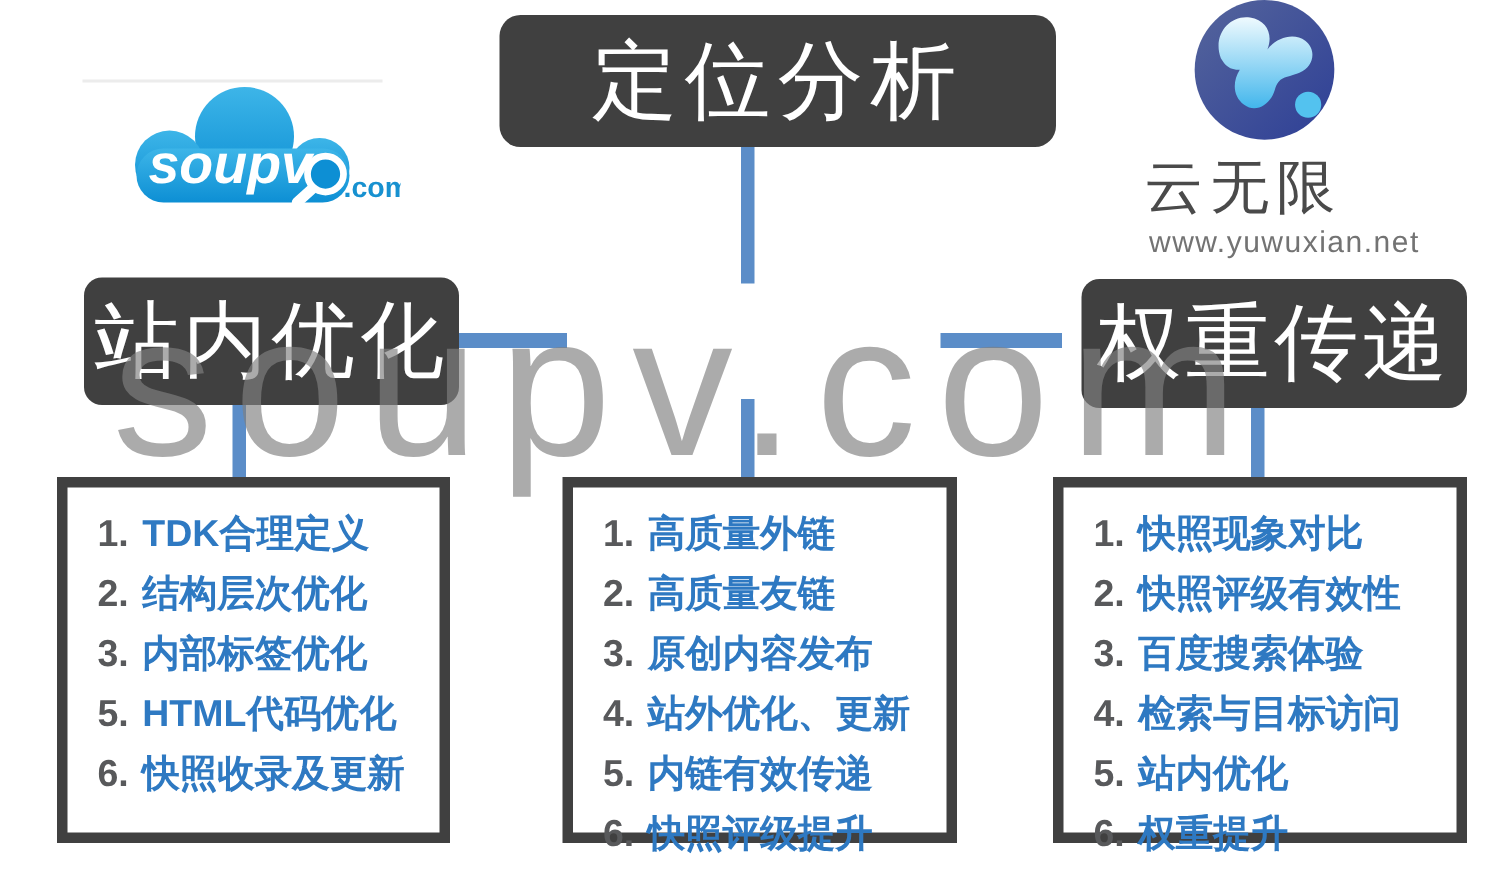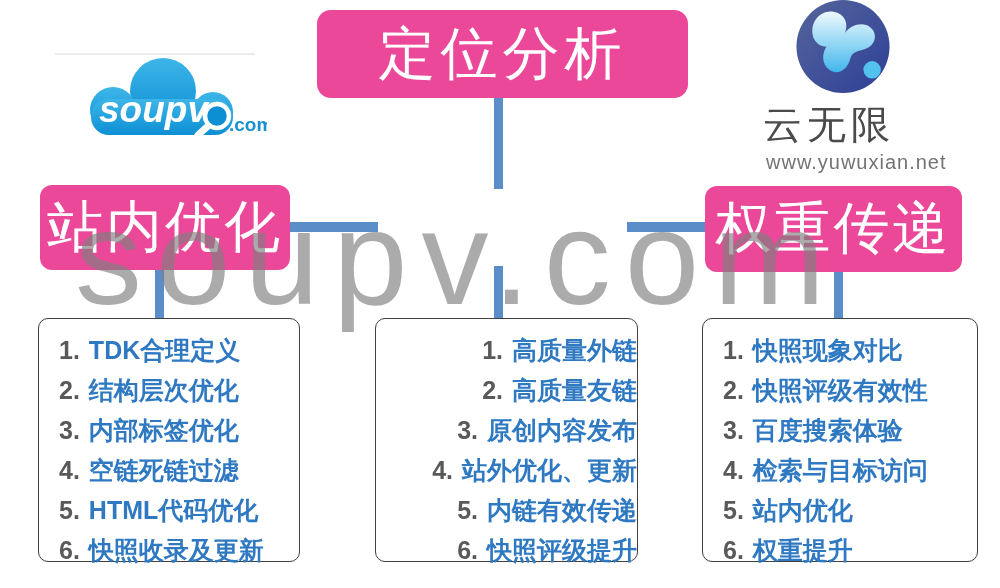--- a/index.html
+++ b/index.html
@@ -3,22 +3,22 @@
 <meta charset="utf-8">
 <style>
   html,body{margin:0;padding:0;background:#fff;}
   .canvas{position:relative;width:1000px;height:588px;background:#fff;overflow:hidden;
           font-family:"Liberation Sans","DejaVu Sans",sans-serif;}
 
   
   .topline{position:absolute;left:55px;top:53px;width:200px;height:2px;background:#ececec;}
 
   
-  .node{position:absolute;background:#ec4899;color:#fff;display:flex;align-items:center;
-        justify-content:center;white-space:nowrap;z-index:1;}
+  .node{position:absolute;background:#404040;color:#fff;display:flex;align-items:center;
+        justify-content:center;white-space:nowrap;z-index:1;margin-left:16px;}
   .root{left:317px;top:10px;width:371px;height:88px;border-radius:14px;
         font-size:57px;letter-spacing:5px;font-weight:normal;}
   .branch{border-radius:12px;font-size:56px;letter-spacing:3px;font-weight:normal;}
   .b0{left:40px;top:185px;width:250px;height:85px;text-align:right;}
   .b1{left:375px;top:187px;width:255px;height:83px;}
   .b2{left:705px;top:186px;width:257px;height:86px;}
 
   
   .conn{position:absolute;background:#5B8DC8;z-index:0;}
   .cv{width:9px;} .ch{height:10px;}
@@ -29,23 +29,23 @@
   .c-d1{left:494px;top:266px;height:58px;}
   .c-d2{left:834px;top:268px;height:54px;}
 
   
   .watermark{position:absolute;left:75px;top:191px;z-index:2;line-height:1;
              font-size:134px;font-weight:normal;letter-spacing:14px;
              color:rgba(127,127,127,0.66);white-space:nowrap;}
 
   
   .list{position:absolute;top:318px;height:244px;background:#fff;box-sizing:border-box;
-        border:1px solid #404040;border-radius:10px;z-index:3;}
+        border:7px solid #404040;border-radius:0;z-index:3;}
   .l0{left:38px;width:262px;}
-  .l1{left:375px;width:263px;text-align:right;}
+  .l1{left:375px;width:263px;}
   .l2{left:702px;width:276px;}
   .list ol{list-style:none;margin:0;padding:11px 0 0 20px;}
   .list li{font-size:25px;font-weight:bold;line-height:40px;white-space:nowrap;}
   .list .num{color:#58595B;margin-right:9px;}
   .list .txt{color:#2E79C2;}
 
   
   .soupv-logo{position:absolute;left:83px;top:58px;width:184px;height:82px;z-index:1;}
 
   
@@ -113,21 +113,20 @@
   <div class="node branch b0">站内优化</div>
   <div class="node branch b2">权重传递</div>
 
   <div class="watermark">soupv.com</div>
 
   <div class="list l0">
     <ol>
         <li><span class="num">1.</span><span class="txt">TDK合理定义</span></li>
         <li><span class="num">2.</span><span class="txt">结构层次优化</span></li>
         <li><span class="num">3.</span><span class="txt">内部标签优化</span></li>
-        <li><span class="num">4.</span><span class="txt">空链死链过滤</span></li>
         <li><span class="num">5.</span><span class="txt">HTML代码优化</span></li>
         <li><span class="num">6.</span><span class="txt">快照收录及更新</span></li>
       </ol>
   </div>
   <div class="list l1">
     <ol>
         <li><span class="num">1.</span><span class="txt">高质量外链</span></li>
         <li><span class="num">2.</span><span class="txt">高质量友链</span></li>
         <li><span class="num">3.</span><span class="txt">原创内容发布</span></li>
         <li><span class="num">4.</span><span class="txt">站外优化、更新</span></li>

